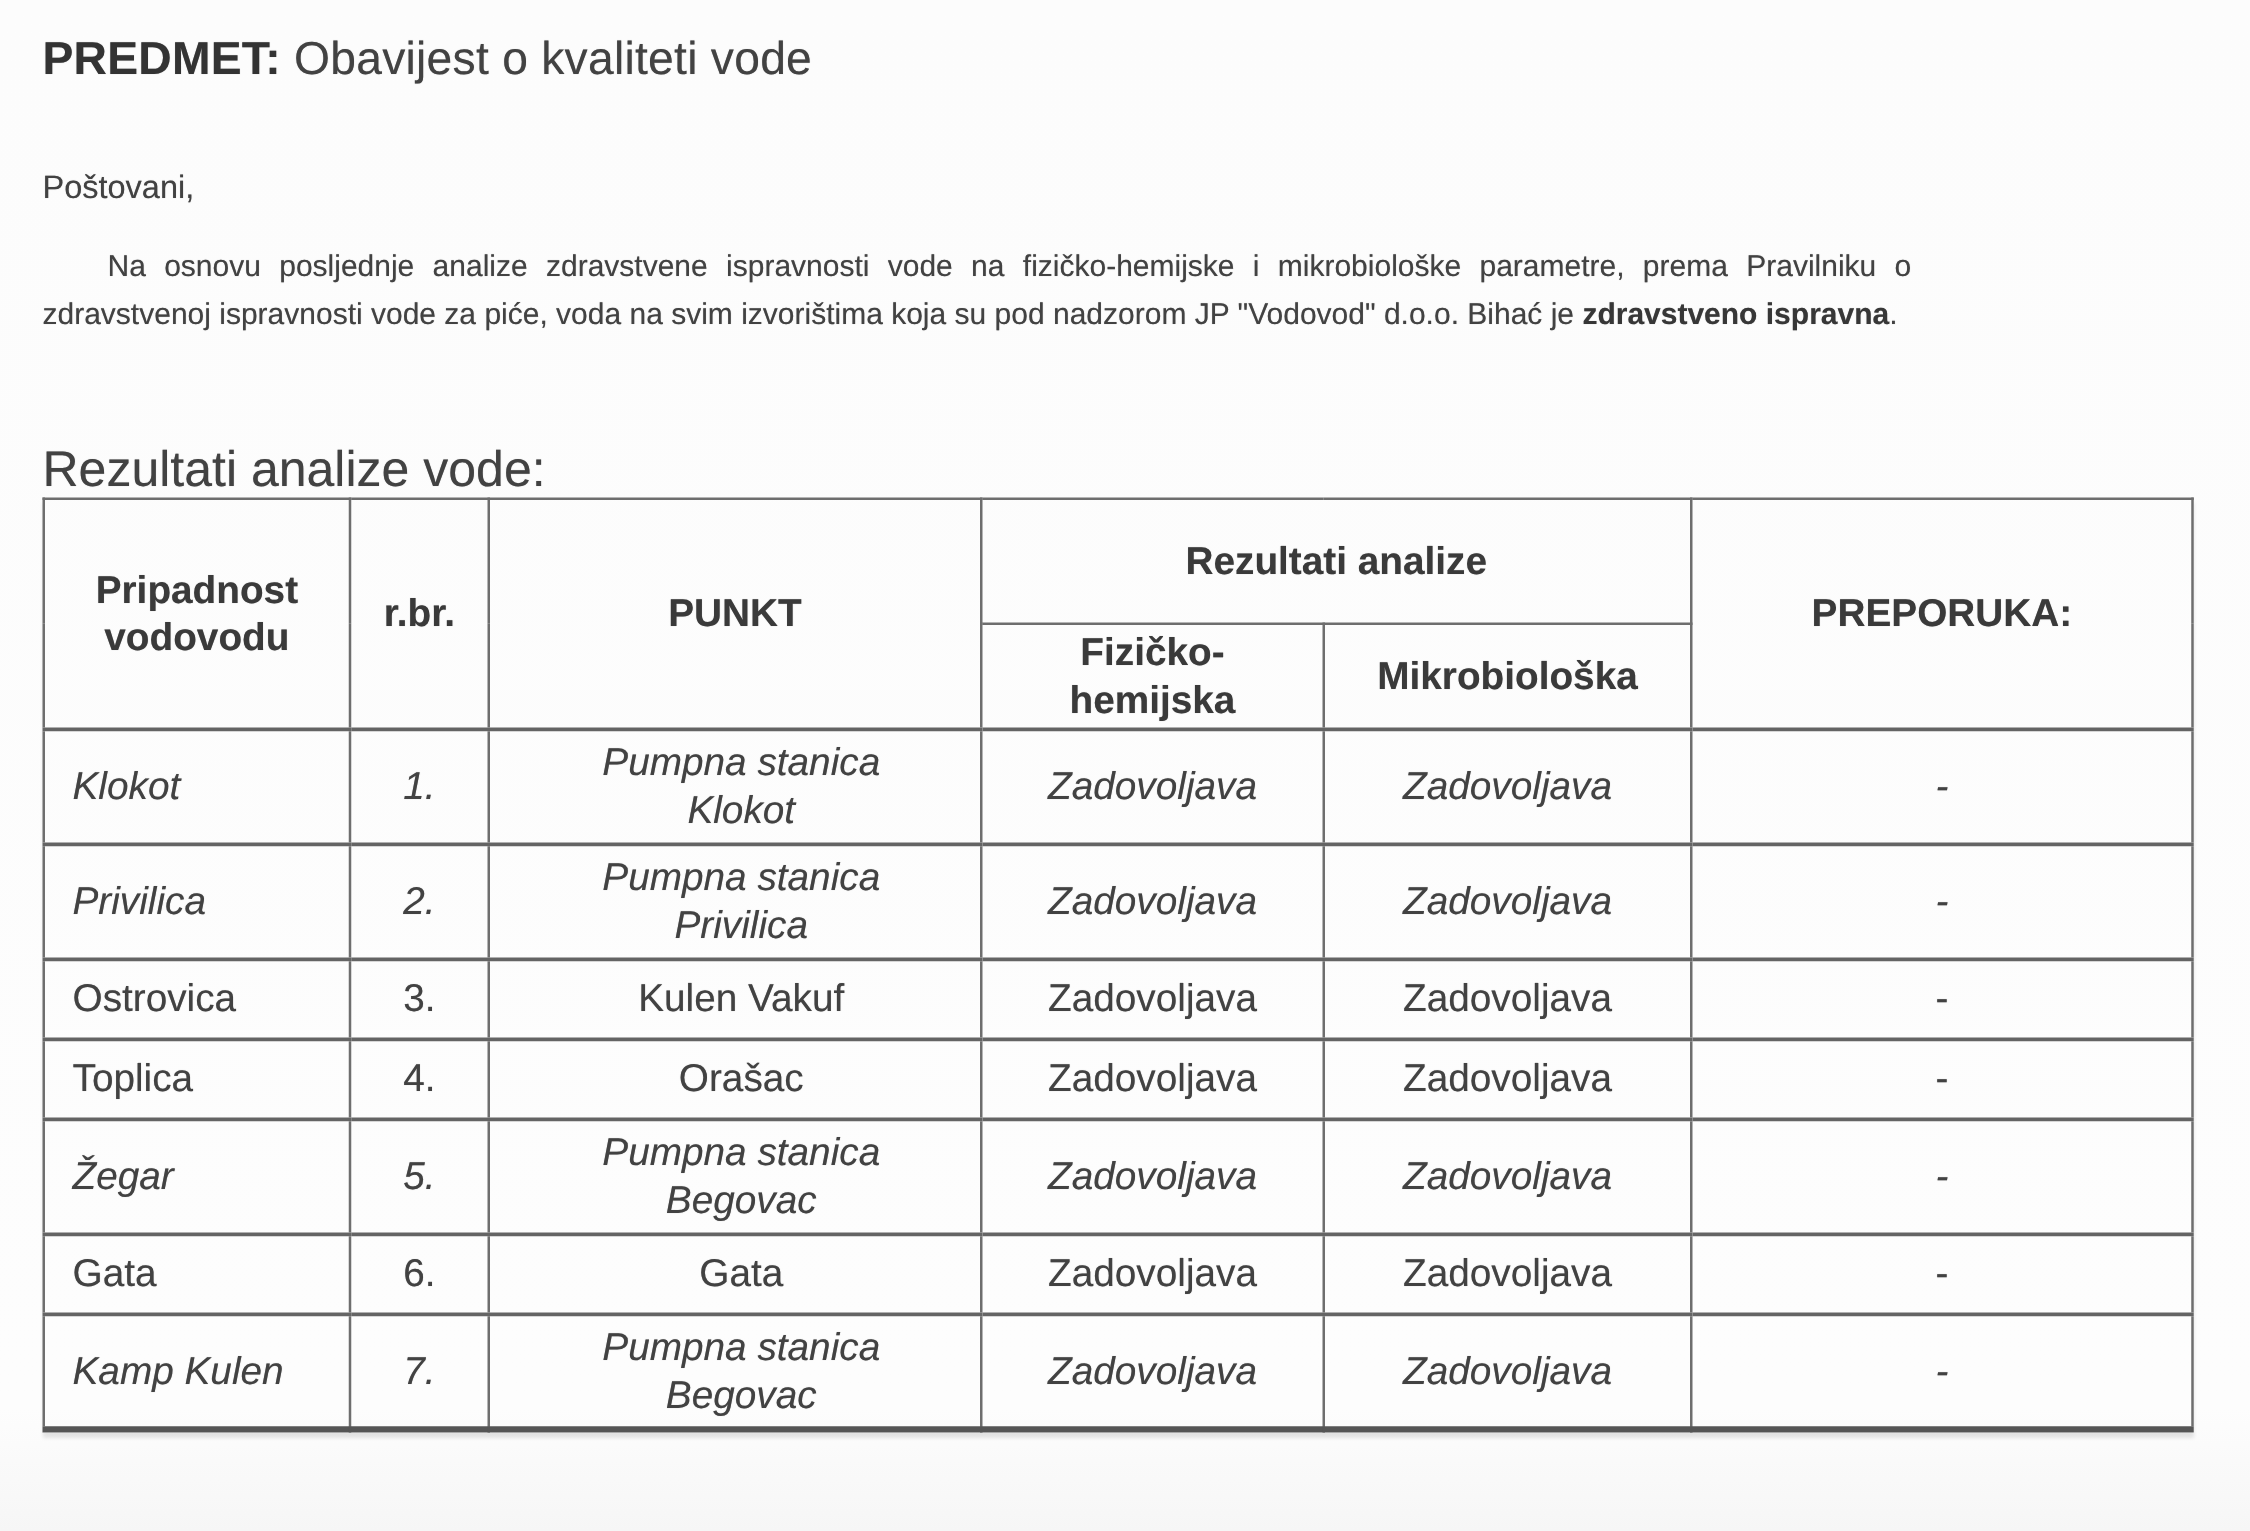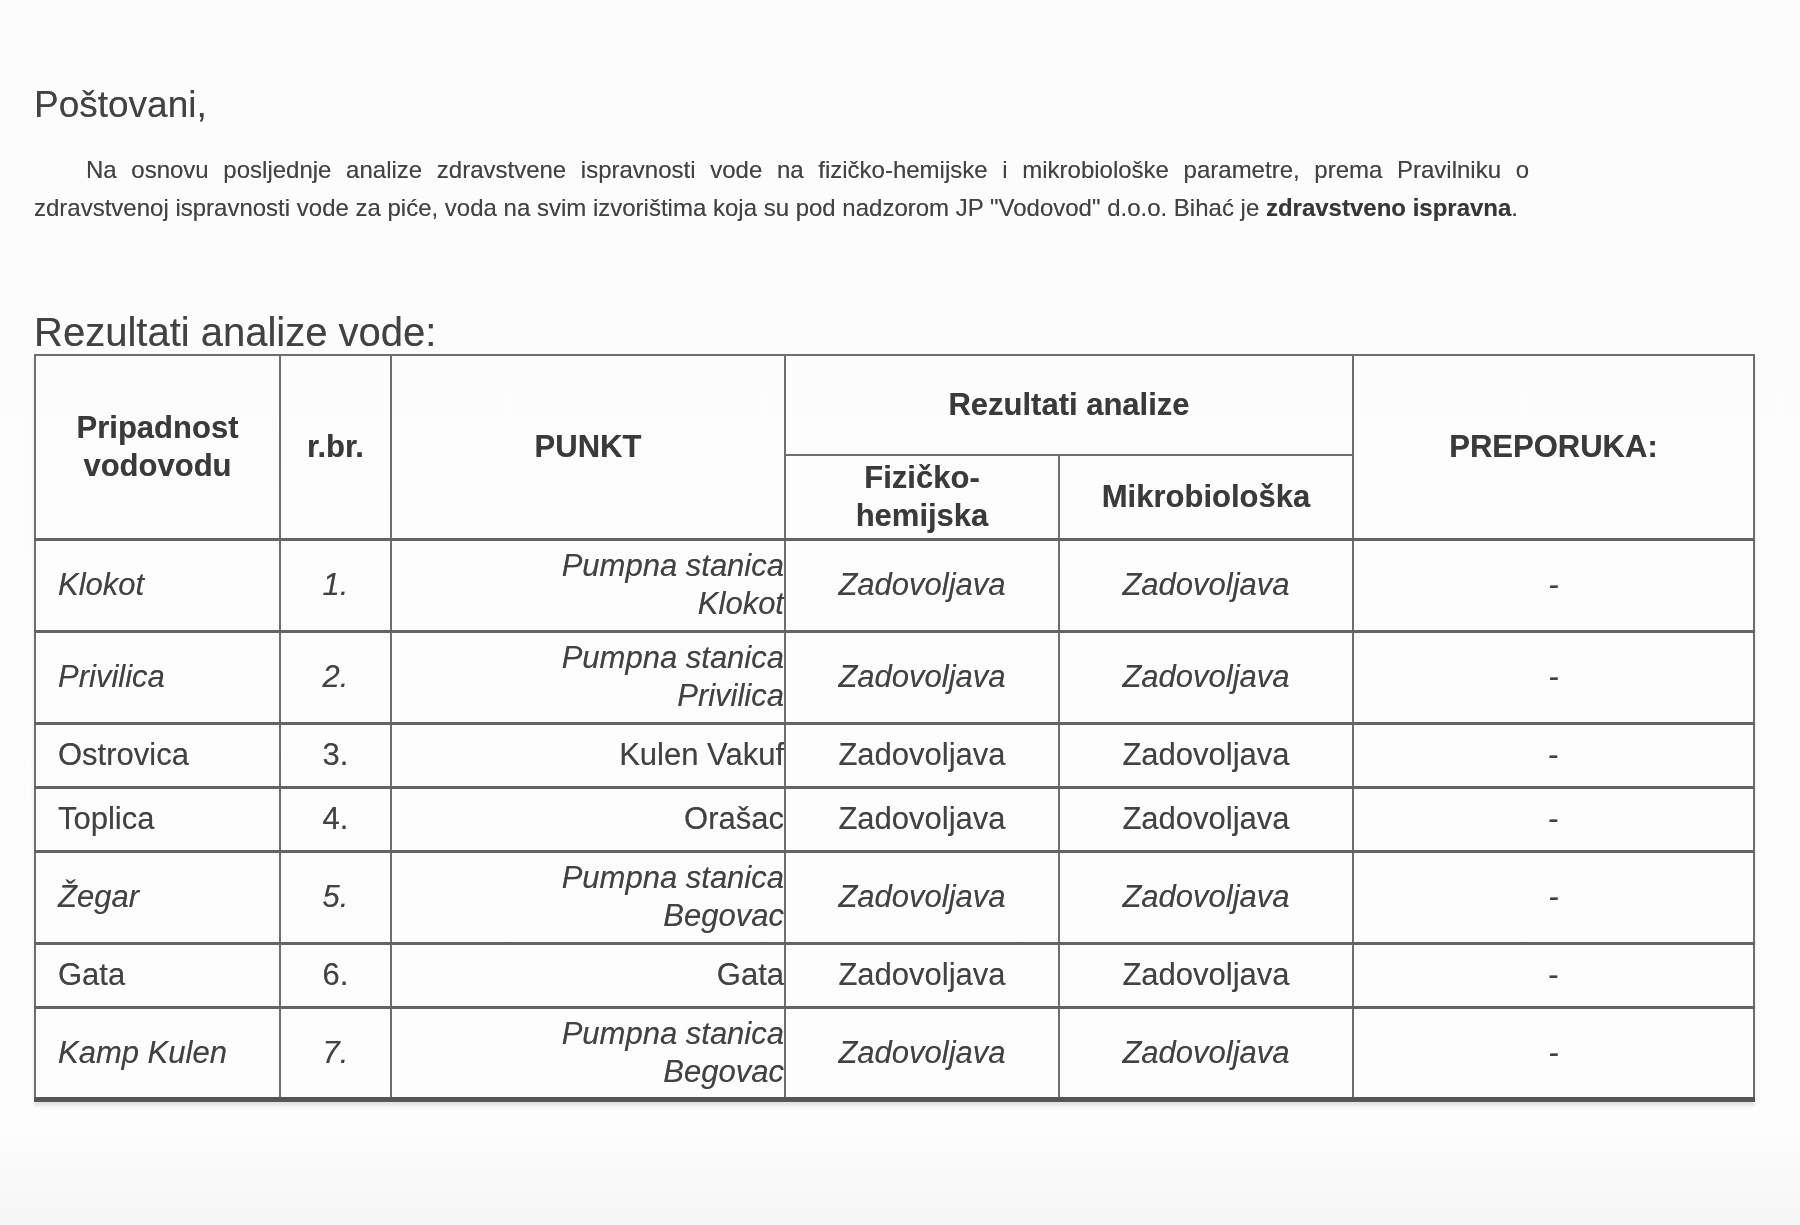--- a/index.html
+++ b/index.html
@@ -23,21 +23,21 @@
   }
   .subject {
     font-size: 37px;
     line-height: 44px;
     font-weight: normal;
     letter-spacing: 0.2px;
   }
   .subject .label { font-weight: bold; color: #333333; }
   .salutation {
     margin-top: 61px;
-    font-size: 37px;
+    font-size: 26px;
     line-height: 38px;
   }
   .body-par {
     margin-top: 27px;
     width: 1495px;
     font-size: 24px;
     line-height: 38px;
     text-align: justify;
     text-indent: 52px;
   }
@@ -73,27 +73,28 @@
     color: #3a3a3a;
     white-space: pre-line;
   }
   tr.hdr-top { height: 100px; }
   tr.hdr-sub { height: 84px; }
   tbody td { border-top: 3px solid #646464; }
   table.results { border-bottom: 5px solid #555555; }
   tbody tr.tall  { height: 92px; font-style: italic; }
   tbody tr.short { height: 64px; }
   td.c-pripadnost { text-align: left; padding-left: 22px; }
-  td.c-punkt { text-align: right; padding-left: 10px; white-space: pre-line; }
+  td.c-punkt { text-align: center; padding-left: 10px; white-space: pre-line; }
 </style>
 </head>
 <body>
 
 <div class="page">
 
+  <h1 class="subject"><span class="label">PREDMET:</span> <span>Obavijest o kvaliteti vode</span></h1>
 
   <p class="salutation">Poštovani,</p>
 
   <p class="body-par"><span>Na osnovu posljednje analize zdravstvene ispravnosti vode na fizičko-hemijske i mikrobiološke parametre, prema Pravilniku o zdravstvenoj ispravnosti vode za piće, voda na svim izvorištima koja su pod nadzorom JP "Vodovod" d.o.o. Bihać je </span><strong class="emph">zdravstveno ispravna</strong><span>.</span></p>
 
   <p class="table-caption">Rezultati analize vode:</p>
 
   <table class="results">
     <colgroup>
       <col class="c1">

